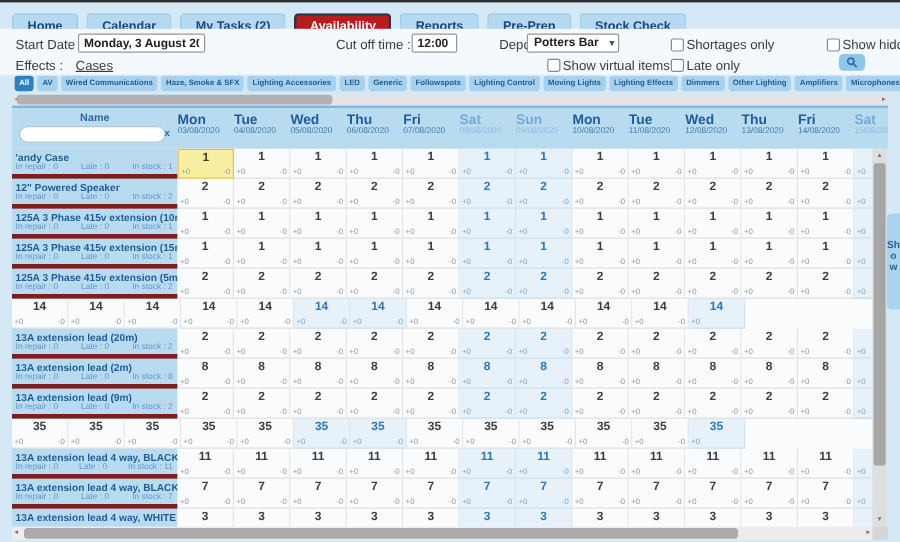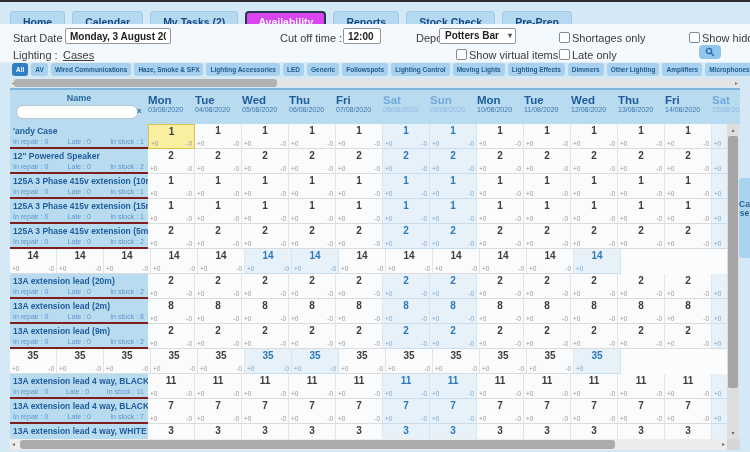--- a/index.html
+++ b/index.html
@@ -12,21 +12,21 @@
   .topline{position:absolute;left:0;top:0;width:750px;height:2px;background:#2f2f2f}
 
   
   .tabbar{position:absolute;left:10px;top:3px;height:36px;display:flex;gap:7px;align-items:center}
   .tab{
     background:#b5d9f1;color:#17497f;font-size:10.5px;font-weight:700;
     padding:4px 12px 3px;border-radius:4px 4px 0 0;border:1px solid #9fc9e7;border-bottom:none;
     white-space:nowrap;cursor:default;
   }
   .tab.active{
-    background:#d946ef;color:#fff;border:2px solid #26384e;border-bottom:none;
+    background:#b91c1c;color:#fff;border:2px solid #26384e;border-bottom:none;
     padding:3px 11px 3px;
   }
 
   
   .filter{position:absolute;left:0;top:24px;width:750px;height:38px;background:#f4f9fd;border-bottom:1px solid #e3ecf4}
   .flbl{position:absolute;font-size:11px;color:#3b3b3b;white-space:nowrap}
   .txt{
     position:absolute;border:1px solid #979797;border-radius:2px;background:#fff;
     font-family:"Liberation Sans",sans-serif;font-size:10px;font-weight:700;color:#222;
     padding:0 4px;height:14px;box-sizing:content-box;
@@ -68,21 +68,21 @@
   .clearx{position:absolute;left:127px;top:16px;font-size:8px;font-weight:700;color:#2a6a9e;cursor:pointer}
   .cols{display:flex;flex:1 1 auto}
   .th-col{width:47px;flex:0 0 47px;text-align:left;cursor:default}
   .th-col .day{font-size:11.5px;font-weight:700;color:#1e5c9b;margin-top:4px;line-height:12px}
   .th-col .dt{font-size:7px;color:#3a77ae;letter-spacing:0}
   .th-col.weekend .day{color:#74aad9}
   .th-col.weekend .dt{color:#8cb8dd}
 
   .tbody{position:absolute;left:0;top:34px;width:717px;height:315px;overflow:hidden;background:#fbfcfd}
   .trow{display:flex;height:25px;flex:0 0 25px}
-  .name-cell{width:138px;flex:0 0 138px;position:relative;background:#b9dbf0;border-bottom:2px solid #7f1d1d;box-sizing:border-box}
+  .name-cell{width:138px;flex:0 0 138px;position:relative;background:#b9dbf0;border-bottom:4px solid #7f1d1d;box-sizing:border-box}
   .ititle{font-size:8.5px;font-weight:700;color:#1e5c9b;padding:2px 3px 0;white-space:nowrap;overflow:hidden}
   .isub{position:absolute;left:3px;right:4px;bottom:2px;display:flex;justify-content:space-between;font-size:7px;color:#5e96c8;white-space:nowrap}
   .cell{
     width:47px;flex:0 0 47px;position:relative;background:#fafbfc;
     border-right:1px solid #e4e4e4;border-bottom:1px solid #dcdcdc;box-sizing:border-box;
   }
   .cell .num{text-align:center;font-size:10px;font-weight:700;color:#3d3d3d;margin-top:1px;line-height:12px}
   .pm{position:absolute;bottom:1px;font-size:6.5px;color:#999;line-height:7px}
   .pl{left:2px}
   .mr{right:2px}
@@ -111,40 +111,40 @@
 <body>
 
 <div class="topline"></div>
 
 <div class="tabbar">
     <div class="tab">Home</div>
     <div class="tab">Calendar</div>
     <div class="tab">My Tasks (2)</div>
     <div class="tab active">Availability</div>
     <div class="tab">Reports</div>
+    <div class="tab">Pre-Prep</div>
     <div class="tab">Stock Check</div>
-    <div class="tab">Pre-Prep</div>
   </div>
 
 <div class="filter">
   <span class="flbl" style="left:13px;top:8px">Start Date :</span>
   <input class="txt" style="left: 65px; top: 4px; width: 96px;" value="Monday, 3 August 2020">
   <span class="flbl" style="left:280px;top:8px">Cut off time :</span>
   <input class="txt" style="left: 343px; top: 4px; width: 28px;" value="12:00">
   <span class="flbl" style="left:416px;top:8px">Depot :</span>
   <div class="selbox" style="left:439px;top:4px;width:56px">
     <span>Potters Bar</span>
     <span class="car">▾</span>
   </div>
   <span class="cb" style="left:559px;top:8px"></span>
   <span class="cblbl" style="left:572px;top:8px">Shortages only</span>
   <span class="cb" style="left:689px;top:8px"></span>
   <span class="cblbl" style="left:702px;top:8px">Show hidden</span>
 
-  <span class="flbl" style="left:13px;top:25px">Lighting :</span>
+  <span class="flbl" style="left:13px;top:25px">Effects :</span>
   <span class="flbl catlink" style="left:63px;top:25px">Cases</span>
   <span class="cb" style="left:456px;top:25px"></span>
   <span class="cblbl" style="left:469px;top:25px">Show virtual items</span>
   <span class="cb" style="left:559px;top:25px"></span>
   <span class="cblbl" style="left:572px;top:25px">Late only</span>
   <div class="searchbtn" style="left:699px;top:21px">
     <svg width="10" height="10" viewBox="0 0 10 10">
       <circle cx="4" cy="4" r="2.6" fill="none" stroke="#2a6bb0" stroke-width="1.4"></circle>
       <line x1="6" y1="6" x2="9" y2="9" stroke="#2a6bb0" stroke-width="1.4"></line>
     </svg>
@@ -1163,13 +1163,13 @@
     <span class="va" style="bottom:1px">▾</span>
   </div>
   <div class="hscroll">
     <span class="ha" style="left:2px">◂</span>
     <div class="thumb"></div>
     <span class="ha" style="right:2px">▸</span>
   </div>
   <div class="corner"></div>
 </div>
 
-<div class="helptab">Case</div>
+<div class="helptab">Show</div>
 
 </body></html>

